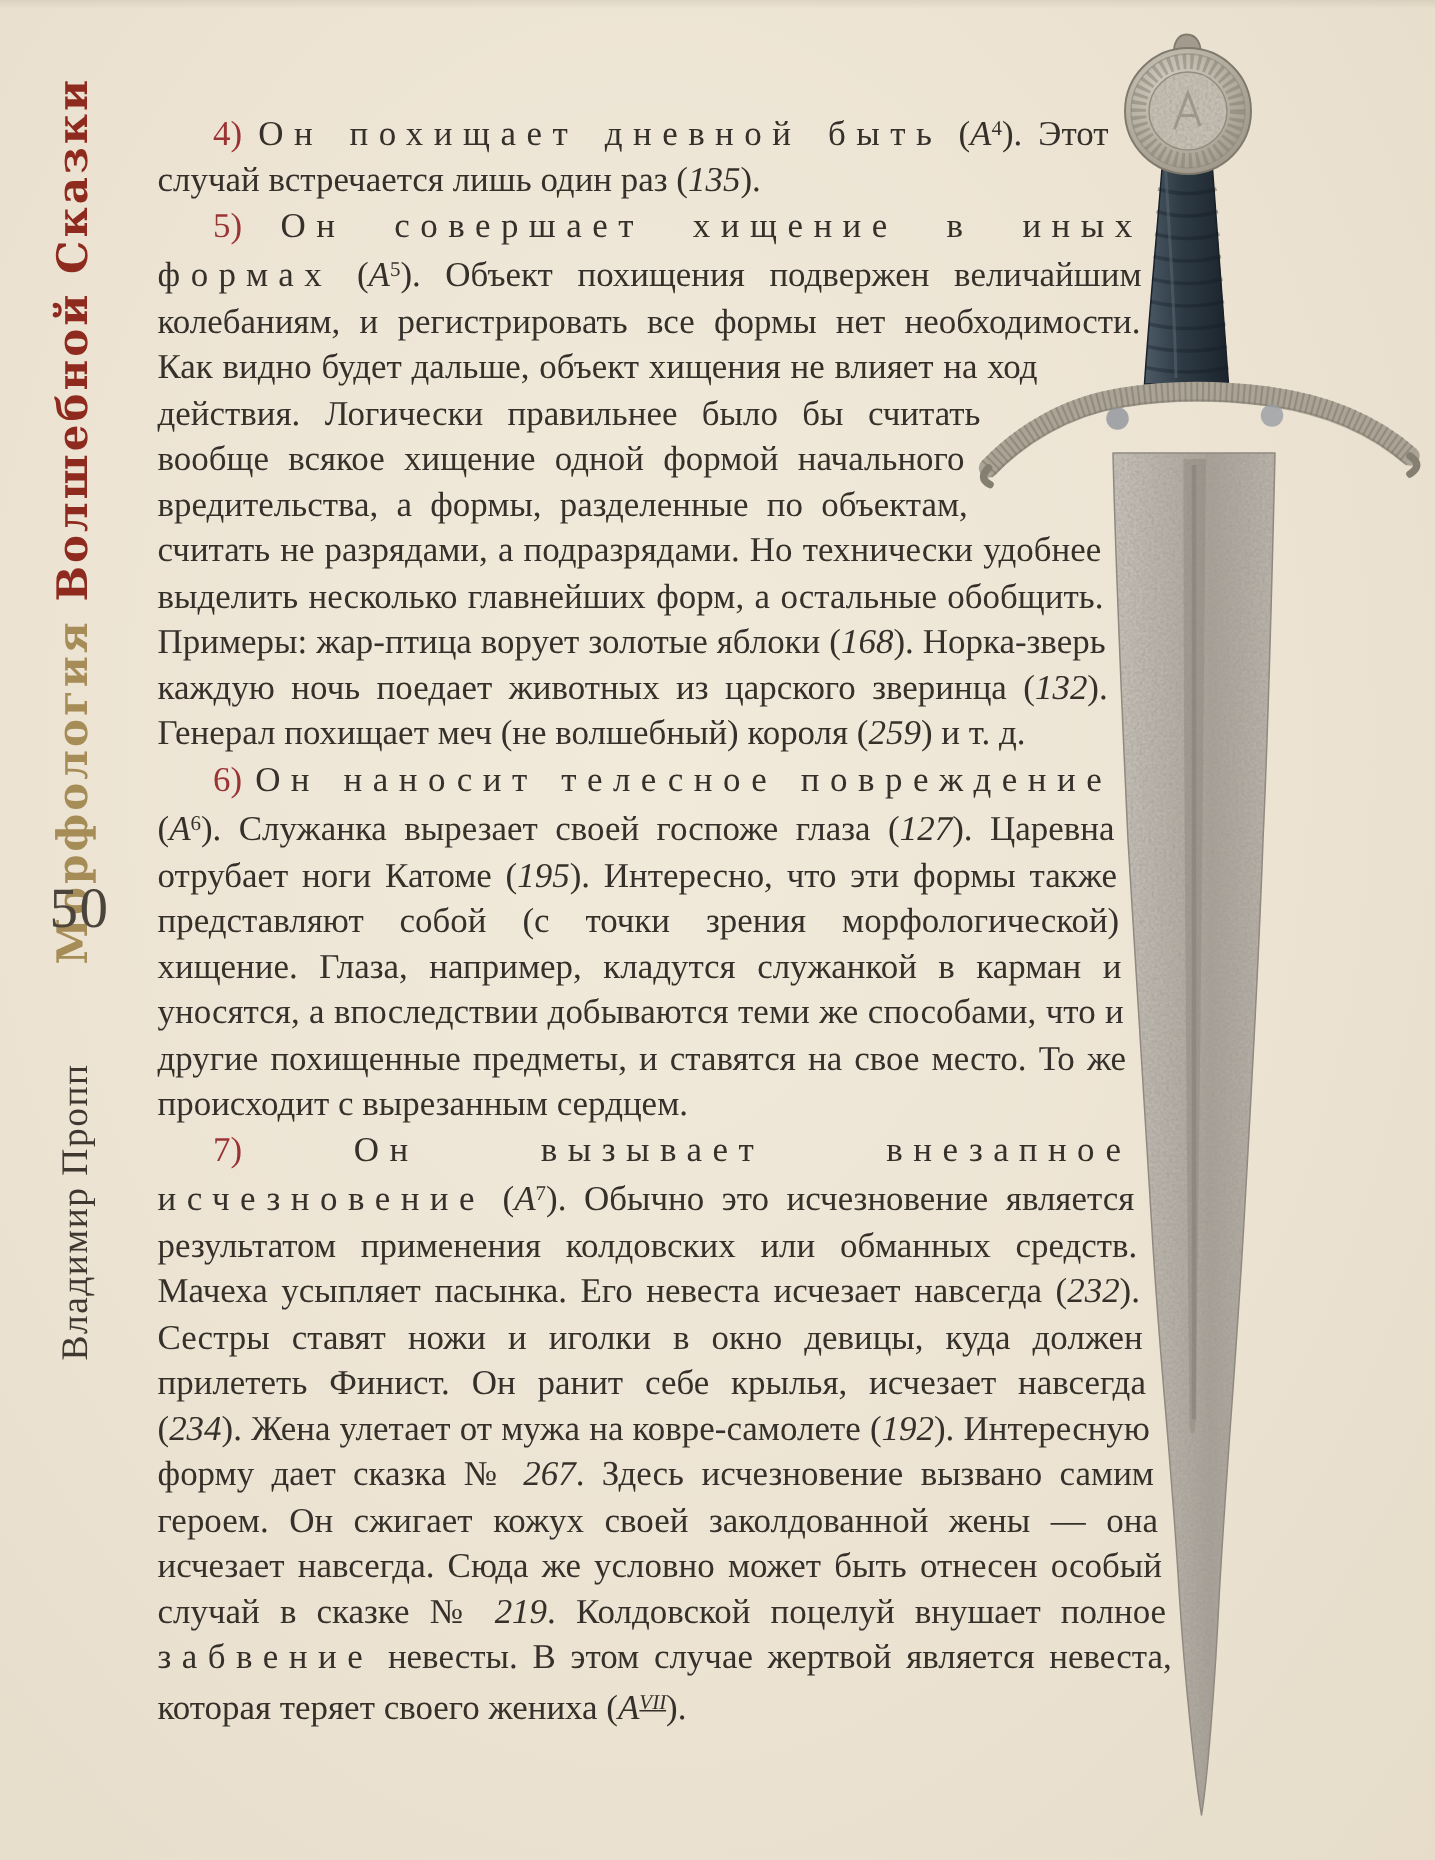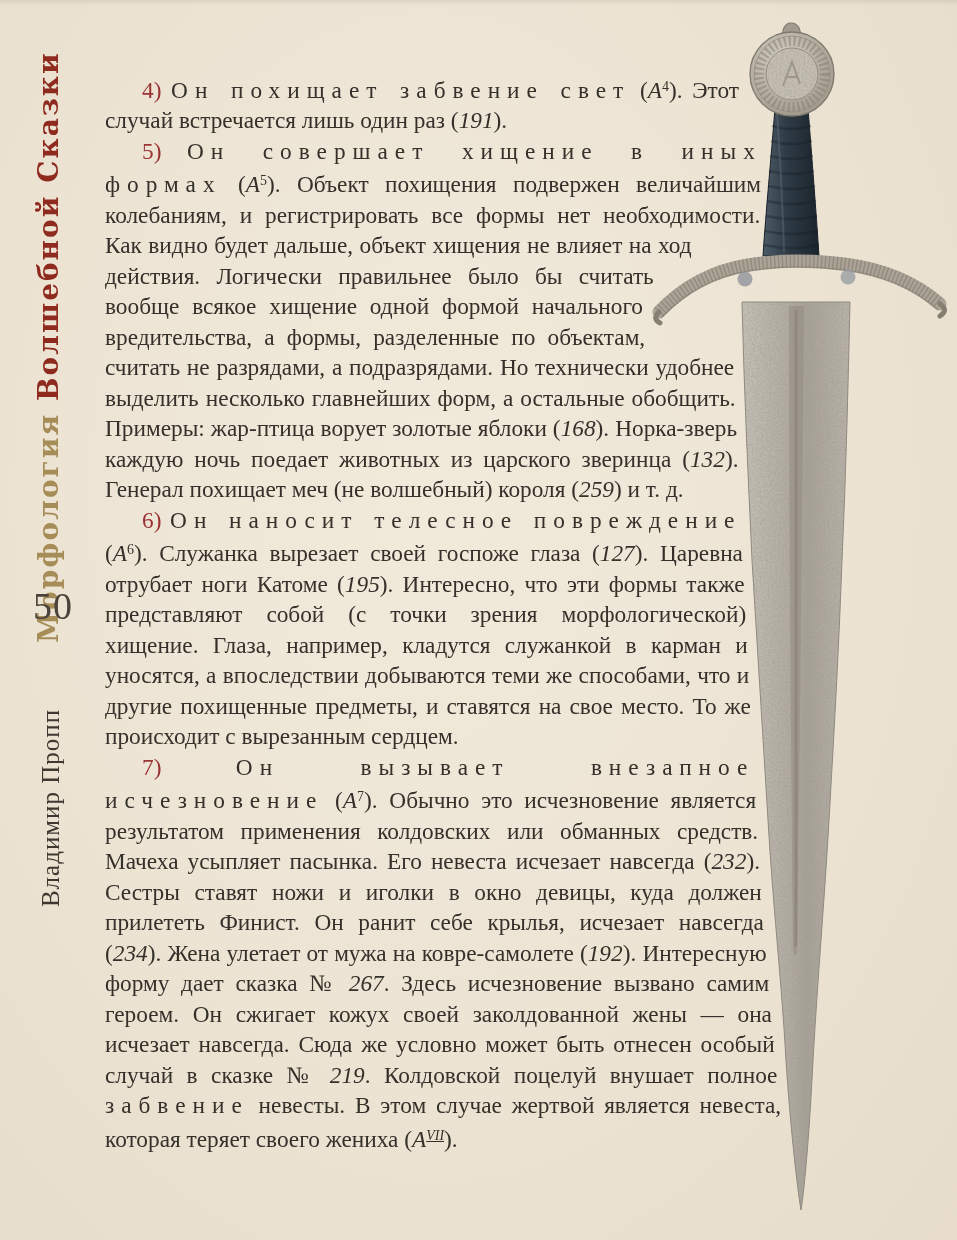--- a/index.html
+++ b/index.html
@@ -63,21 +63,21 @@
 <div class="page">
 
   <div class="vtitle">
     <span class="t1" style="color: rgb(166, 140, 86);">Морфология </span><span class="t2" style="color: rgb(142, 42, 30);">Волшебной Сказки</span>
   </div>
   <div class="pagenum" style="color: rgb(74, 68, 60);">50</div>
   <div class="vauthor">Владимир Пропп</div>
 
   <div class="text-column" style="color: rgb(53, 48, 42);">
     <div class="sword-float"></div>
-  <p class="para"><span class="rednum" style="color: rgb(154, 51, 52);">4) </span><span class="spaced">Он похищает забвение свет</span><span> (</span><span class="ital">A</span><span class="sup">4</span><span>). Этот случай встречается лишь один раз (</span><span class="ital">191</span><span>).</span></p>
+  <p class="para"><span class="rednum" style="color: rgb(154, 51, 52);">4) </span><span class="spaced">Он похищает дневной быть</span><span> (</span><span class="ital">A</span><span class="sup">4</span><span>). Этот случай встречается лишь один раз (</span><span class="ital">135</span><span>).</span></p>
       <p class="para"><span class="rednum" style="color: rgb(154, 51, 52);">5) </span><span class="spaced">Он совершает хищение в иных формах</span><span> (</span><span class="ital">A</span><span class="sup">5</span><span>). Объект похищения подвержен величайшим колебаниям, и регистрировать все формы нет необходимости. Как видно будет дальше, объект хищения не влияет на ход действия. Логически правильнее было бы считать вообще всякое хищение одной формой начального вредительства, а формы, разделенные по объектам, считать не разрядами, а подразрядами. Но технически удобнее выделить несколько главнейших форм, а остальные обобщить. Примеры: жар-птица ворует золотые яблоки (</span><span class="ital">168</span><span>). Норка-зверь каждую ночь поедает животных из царского зверинца (</span><span class="ital">132</span><span>). Генерал похищает меч (не волшебный) короля (</span><span class="ital">259</span><span>) и т. д.</span></p>
       <p class="para"><span class="rednum" style="color: rgb(154, 51, 52);">6) </span><span class="spaced">Он наносит телесное повреждение</span><span> (</span><span class="ital">A</span><span class="sup">6</span><span>). Служанка вырезает своей госпоже глаза (</span><span class="ital">127</span><span>). Царевна отрубает ноги Катоме (</span><span class="ital">195</span><span>). Интересно, что эти формы также представляют собой (с точки зрения морфологической) хищение. Глаза, например, кладутся служанкой в карман и уносятся, а впоследствии добываются теми же способами, что и другие похищенные предметы, и ставятся на свое место. То же происходит с вырезанным сердцем.</span></p>
       <p class="para"><span class="rednum" style="color: rgb(154, 51, 52);">7) </span><span class="spaced">Он вызывает внезапное исчезновение</span><span> (</span><span class="ital">A</span><span class="sup">7</span><span>). Обычно это исчезновение является результатом применения колдовских или обманных средств. Мачеха усыпляет пасынка. Его невеста исчезает навсегда (</span><span class="ital">232</span><span>). Сестры ставят ножи и иголки в окно девицы, куда должен прилететь Финист. Он ранит себе крылья, исчезает навсегда (</span><span class="ital">234</span><span>). Жена улетает от мужа на ковре-самолете (</span><span class="ital">192</span><span>). Интересную форму дает сказка № </span><span class="ital">267</span><span>. Здесь исчезновение вызвано самим героем. Он сжигает кожух своей заколдованной жены — она исчезает навсегда. Сюда же условно может быть отнесен особый случай в сказке № </span><span class="ital">219</span><span>. Колдовской поцелуй внушает полное </span><span class="spaced">забвение</span><span> невесты. В этом случае жертвой является невеста, которая теряет своего жениха (</span><span class="ital">A</span><span class="supit">VII</span><span>).</span></p>
     </div>
 
   <svg class="sword-svg" viewBox="637 20 320 1220" aria-hidden="true">
     <defs>
       <radialGradient id="pommelG" cx="40%" cy="35%" r="75%">
         <stop offset="0%" stop-color="#d6d1c6"></stop>
         <stop offset="55%" stop-color="#b6b0a3"></stop>

